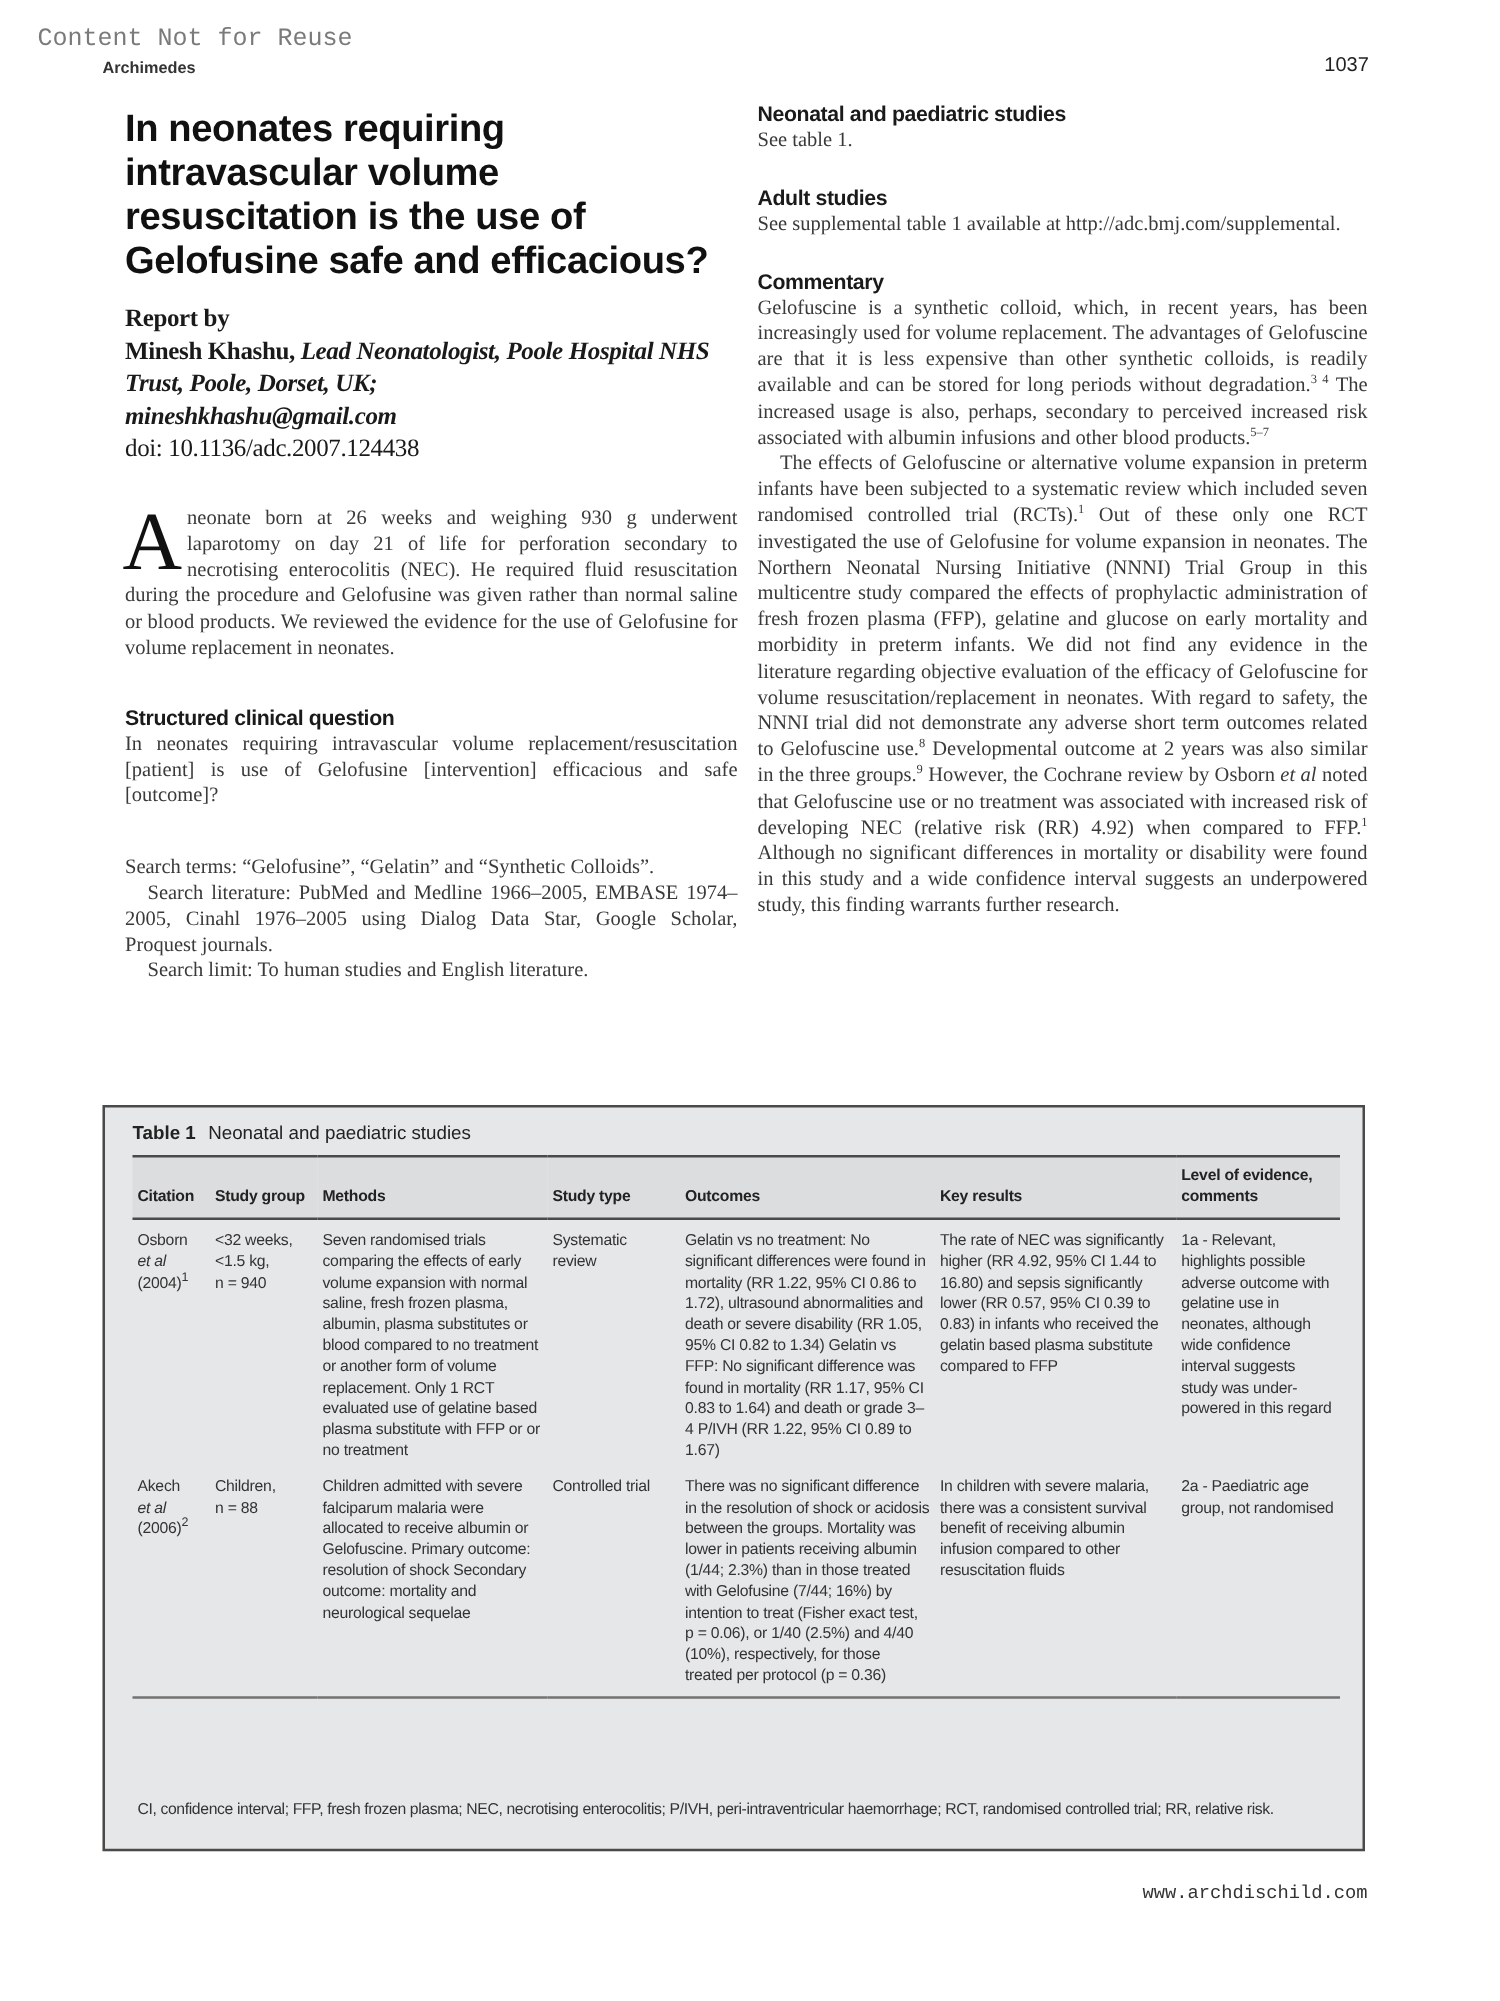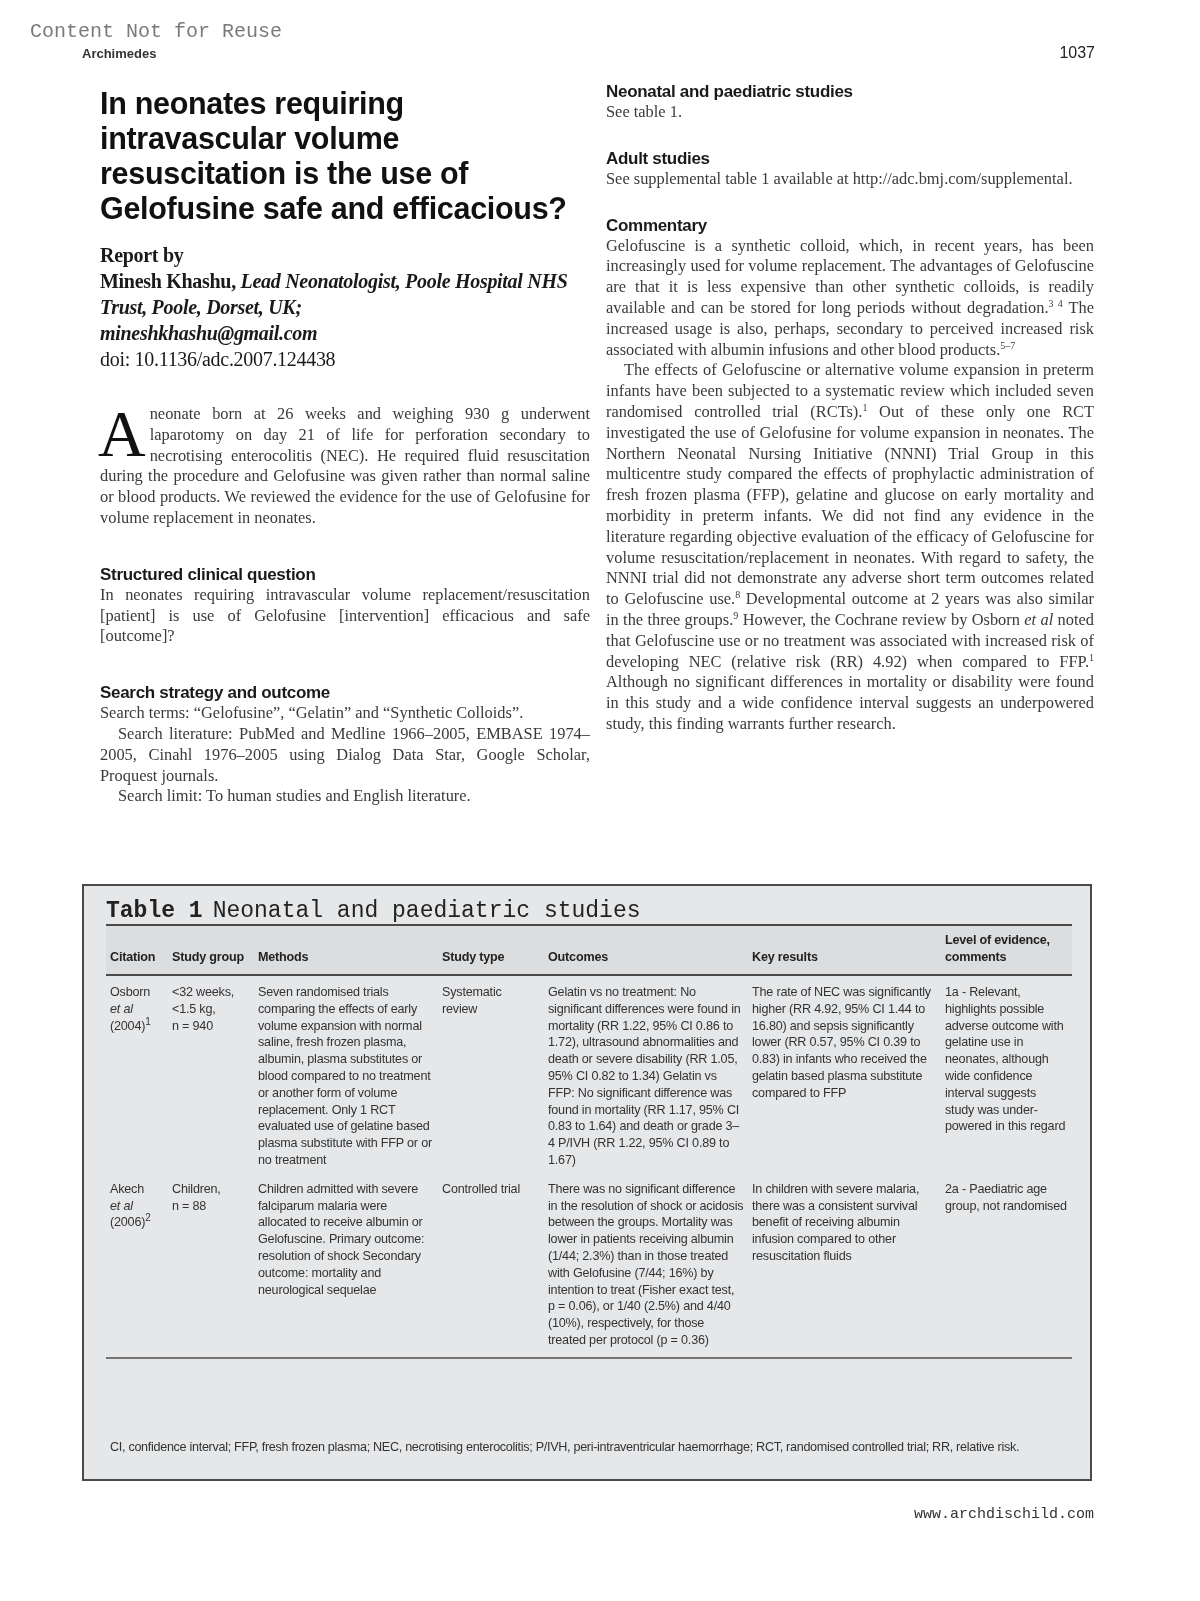--- a/index.html
+++ b/index.html
@@ -18,21 +18,21 @@
   .report-by .doi { font-weight: normal; }
 
   .body-text { font-family: "Liberation Serif", serif; font-size: 16.4px; line-height: 20.8px; color: #3a3a3a; text-align: justify; margin: 0; }
   .indent { text-indent: 18px; }
   .dropcap { float: left; font-family: "Liberation Serif", serif; font-size: 66px; line-height: 54px; margin: 3px 4px 0 -2px; color: #111; }
   sup { font-size: 10px; line-height: 0; }
 
   .section-head { font-family: "Liberation Sans", sans-serif; font-weight: bold; font-size: 17px; line-height: 20px; color: #1a1a1a; margin: 0; letter-spacing: -0.3px; }
 
   .table-box { position: absolute; left: 82px; top: 884px; width: 1010px; height: 597px; background: #e6e7e9; border: 2px solid #4a4a4a; box-sizing: border-box; }
-  .table-caption { position: absolute; left: 22px; top: 12px; font-family: Liberation Mono, monospace; font-size: 23px; color: #222; }
+  .table-caption { position: absolute; left: 22px; top: 12px; font-family: Liberation Sans, sans-serif; font-size: 15px; color: #222; }
   .table-caption b { margin-right: 10px; }
   table.data { position: absolute; left: 22px; top: 38px; width: 966px; border-collapse: collapse; font-family: "Liberation Sans", sans-serif; font-size: 12.6px; line-height: 16.8px; color: #333; letter-spacing: -0.2px; }
   table.data thead tr { background: #dcdddf; }
   table.data thead th { text-align: left; font-weight: bold; vertical-align: bottom; padding: 6px 4px 8px 4px; border-top: 2px solid #4a4a4a; border-bottom: 2px solid #4a4a4a; color: #222; height: 34px; }
   table.data tbody td { vertical-align: top; padding: 8px 4px 4px 4px; }
   table.data tbody tr:last-child td { border-bottom: 2px solid #737373; padding-bottom: 8px; }
   .cell-line { display: block; }
   .it { font-style: italic; }
   .table-footnote { position: absolute; left: 26px; top: 553px; width: 960px; font-family: "Liberation Sans", sans-serif; font-size: 12.6px; line-height: 16.8px; color: #333; letter-spacing: -0.3px; }
 
@@ -64,21 +64,20 @@
     <span class="dropcap">A</span><span>neonate born at 26 weeks and weighing 930 g underwent laparotomy on day 21 of life for perforation secondary to necrotising enterocolitis (NEC). He required fluid resuscitation during the procedure and Gelofusine was given rather than normal saline or blood products. We reviewed the evidence for the use of Gelofusine for volume replacement in neonates.</span>
   </p>
 
   <div style="height:36px"></div>
 
   <h2 class="section-head">Structured clinical question</h2>
   <p class="body-text">In neonates requiring intravascular volume replacement/resuscitation [patient] is use of Gelofusine [intervention] efficacious and safe [outcome]?</p>
 
   <div style="height:36px"></div>
 
-  <h2 class="section-head">Search strategy and outcome</h2>
   <p class="body-text">Search terms: “Gelofusine”, “Gelatin” and “Synthetic Colloids”.</p>
   <p class="body-text indent">Search literature: PubMed and Medline 1966–2005, EMBASE 1974–2005, Cinahl 1976–2005 using Dialog Data Star, Google Scholar, Proquest journals.</p>
   <p class="body-text indent">Search limit: To human studies and English literature.</p>
 </div>
 
 <div class="col-right">
   <h2 class="section-head">Neonatal and paediatric studies</h2>
   <p class="body-text">See table 1.</p>
 
   <div style="height:26px"></div>

